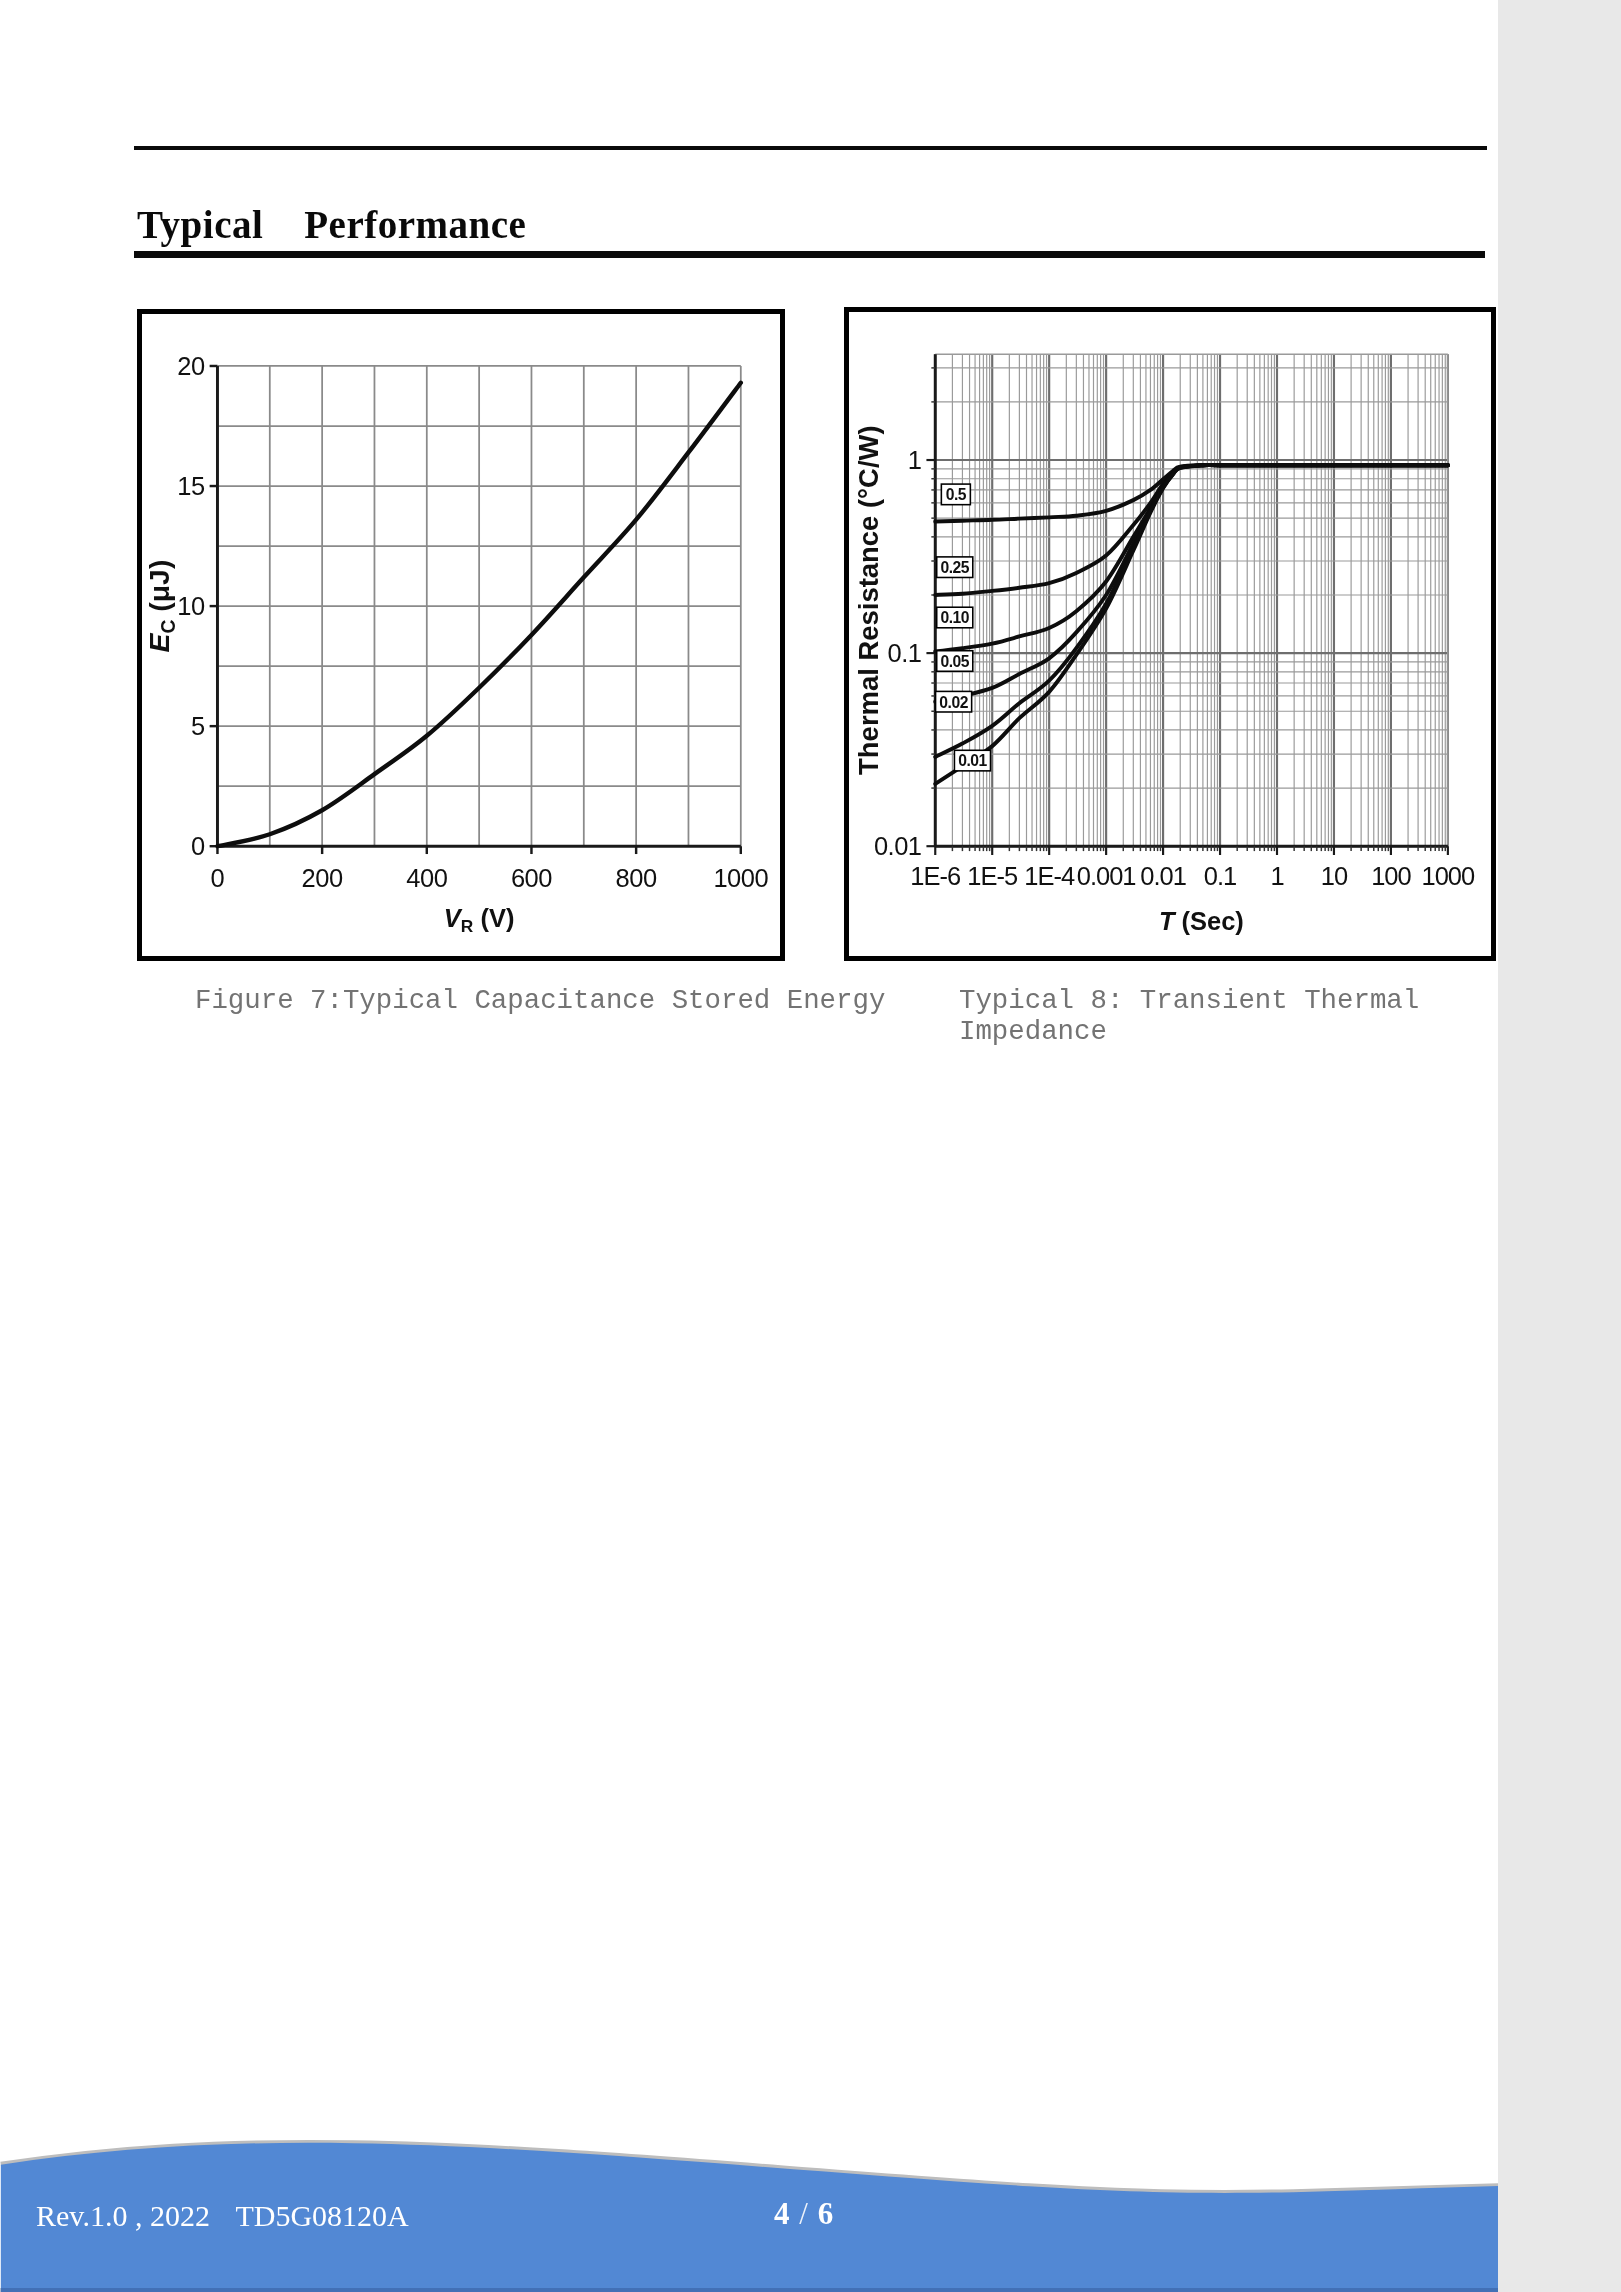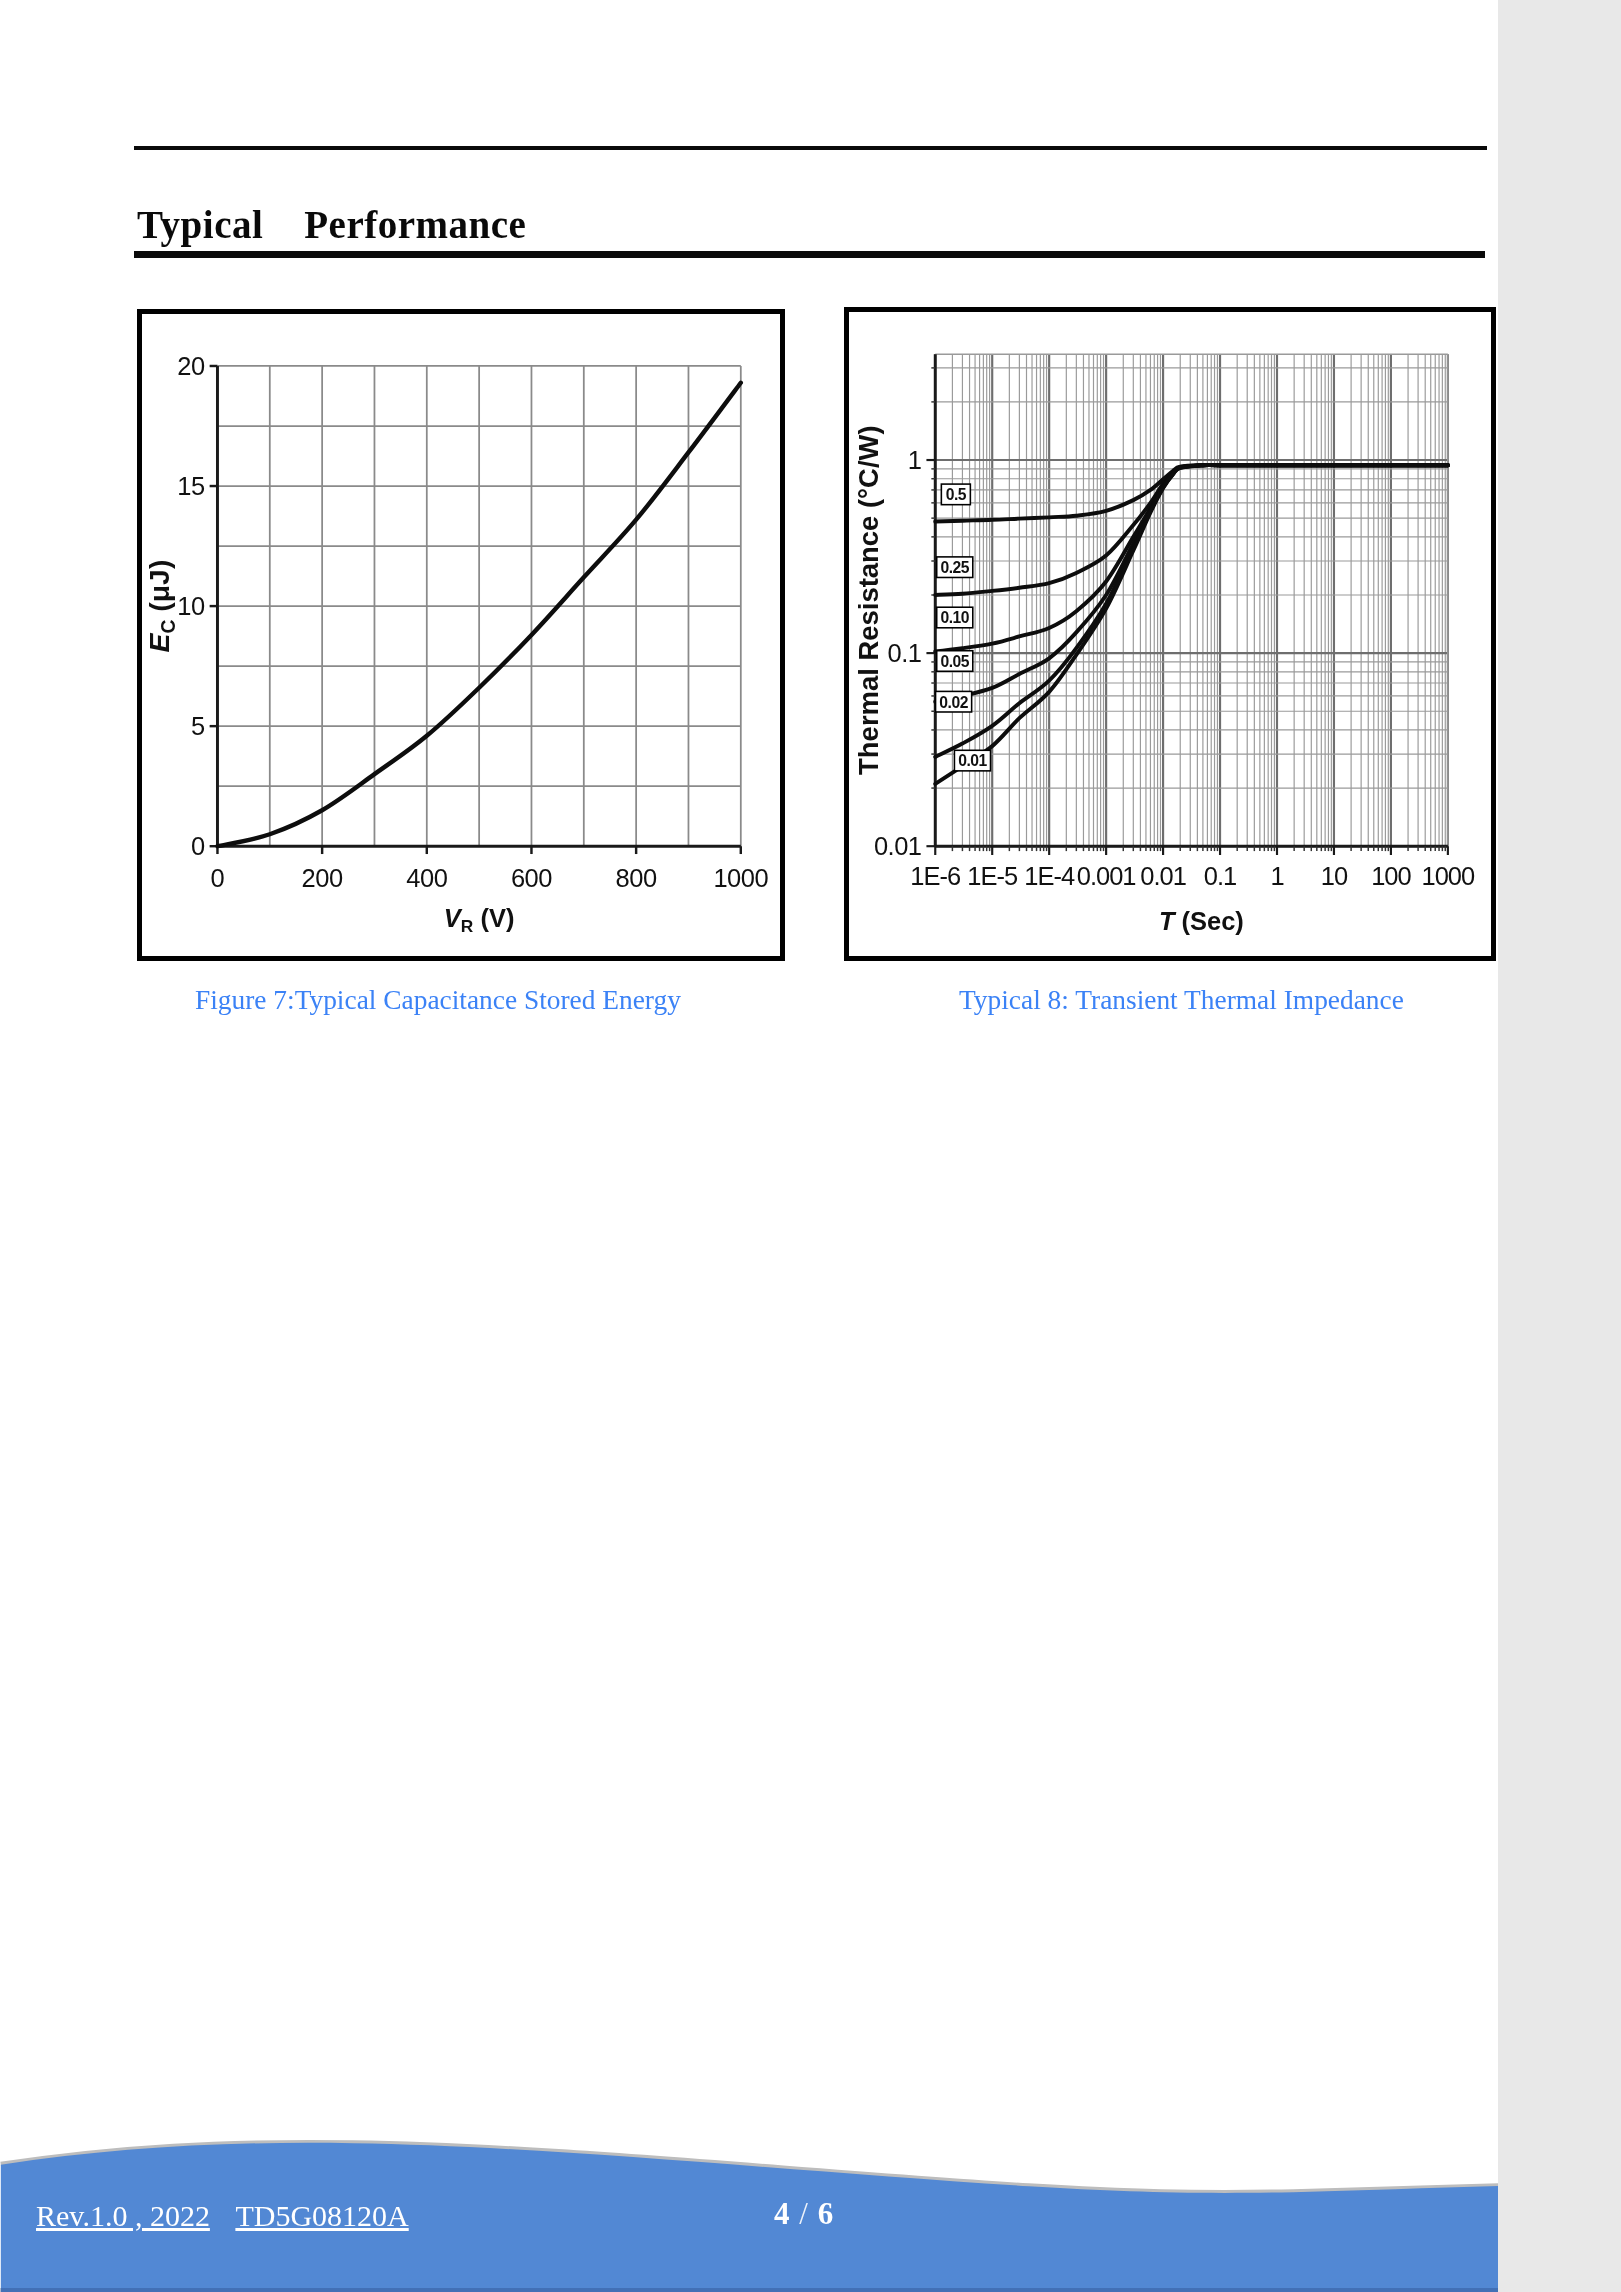--- a/index.html
+++ b/index.html
@@ -6,26 +6,26 @@
   .page{position:relative;width:1498px;height:2293px;background:#ffffff;overflow:hidden;
         font-family:"Liberation Serif",serif;color:#111;}
   .top-rule{position:absolute;left:134px;top:146px;width:1353px;height:3.9px;background:#0a0a0a;}
   .heading{position:absolute;left:137px;top:202px;margin:0;font-size:39px;font-weight:bold;
            white-space:pre;letter-spacing:0.5px;color:#0a0a0a;}
   .heading-rule{position:absolute;left:134px;top:251px;width:1351px;height:6.9px;background:#0a0a0a;}
   .figure-box{position:absolute;background:#fff;border:5.9px solid #000;}
   .fig7{left:137px;top:309px;width:638px;height:642px;}
   .fig8{left:844px;top:307px;width:642px;height:644px;}
   .figure-box svg{display:block;}
-  .caption{position:absolute;top:985px;font-size:27.4px;color:#3b82f6;}
+  .caption{position:absolute;top:985px;font-size:27.4px;color:#737373;font-family:Liberation Mono, monospace;}
   .c7{left:195px;}
   .c8{left:959px;}
   .footer{position:absolute;left:0;bottom:0;width:1621px;height:234px;}
   .wave{position:absolute;left:0;bottom:0;}
-  .footer-left{position:absolute;left:36px;top:140px;font-size:30px;display:flex;gap:25.5px;text-decoration:underline;}
+  .footer-left{position:absolute;left:36px;top:140px;font-size:30px;display:flex;gap:25.5px;}
   .footer-page{position:absolute;left:774px;top:137px;width:137px;font-size:31px;}
   .footer-page b{font-weight:bold;}
   .footer-page .sep{font-weight:normal;opacity:0.9;padding:0 9.8px;}
   .bottom-strip{position:absolute;left:0;bottom:0;width:100%;height:4.9px;background:rgba(20,40,90,0.25);}
 </style>
 </head>
 <body>
 
 <div class="page">
 

